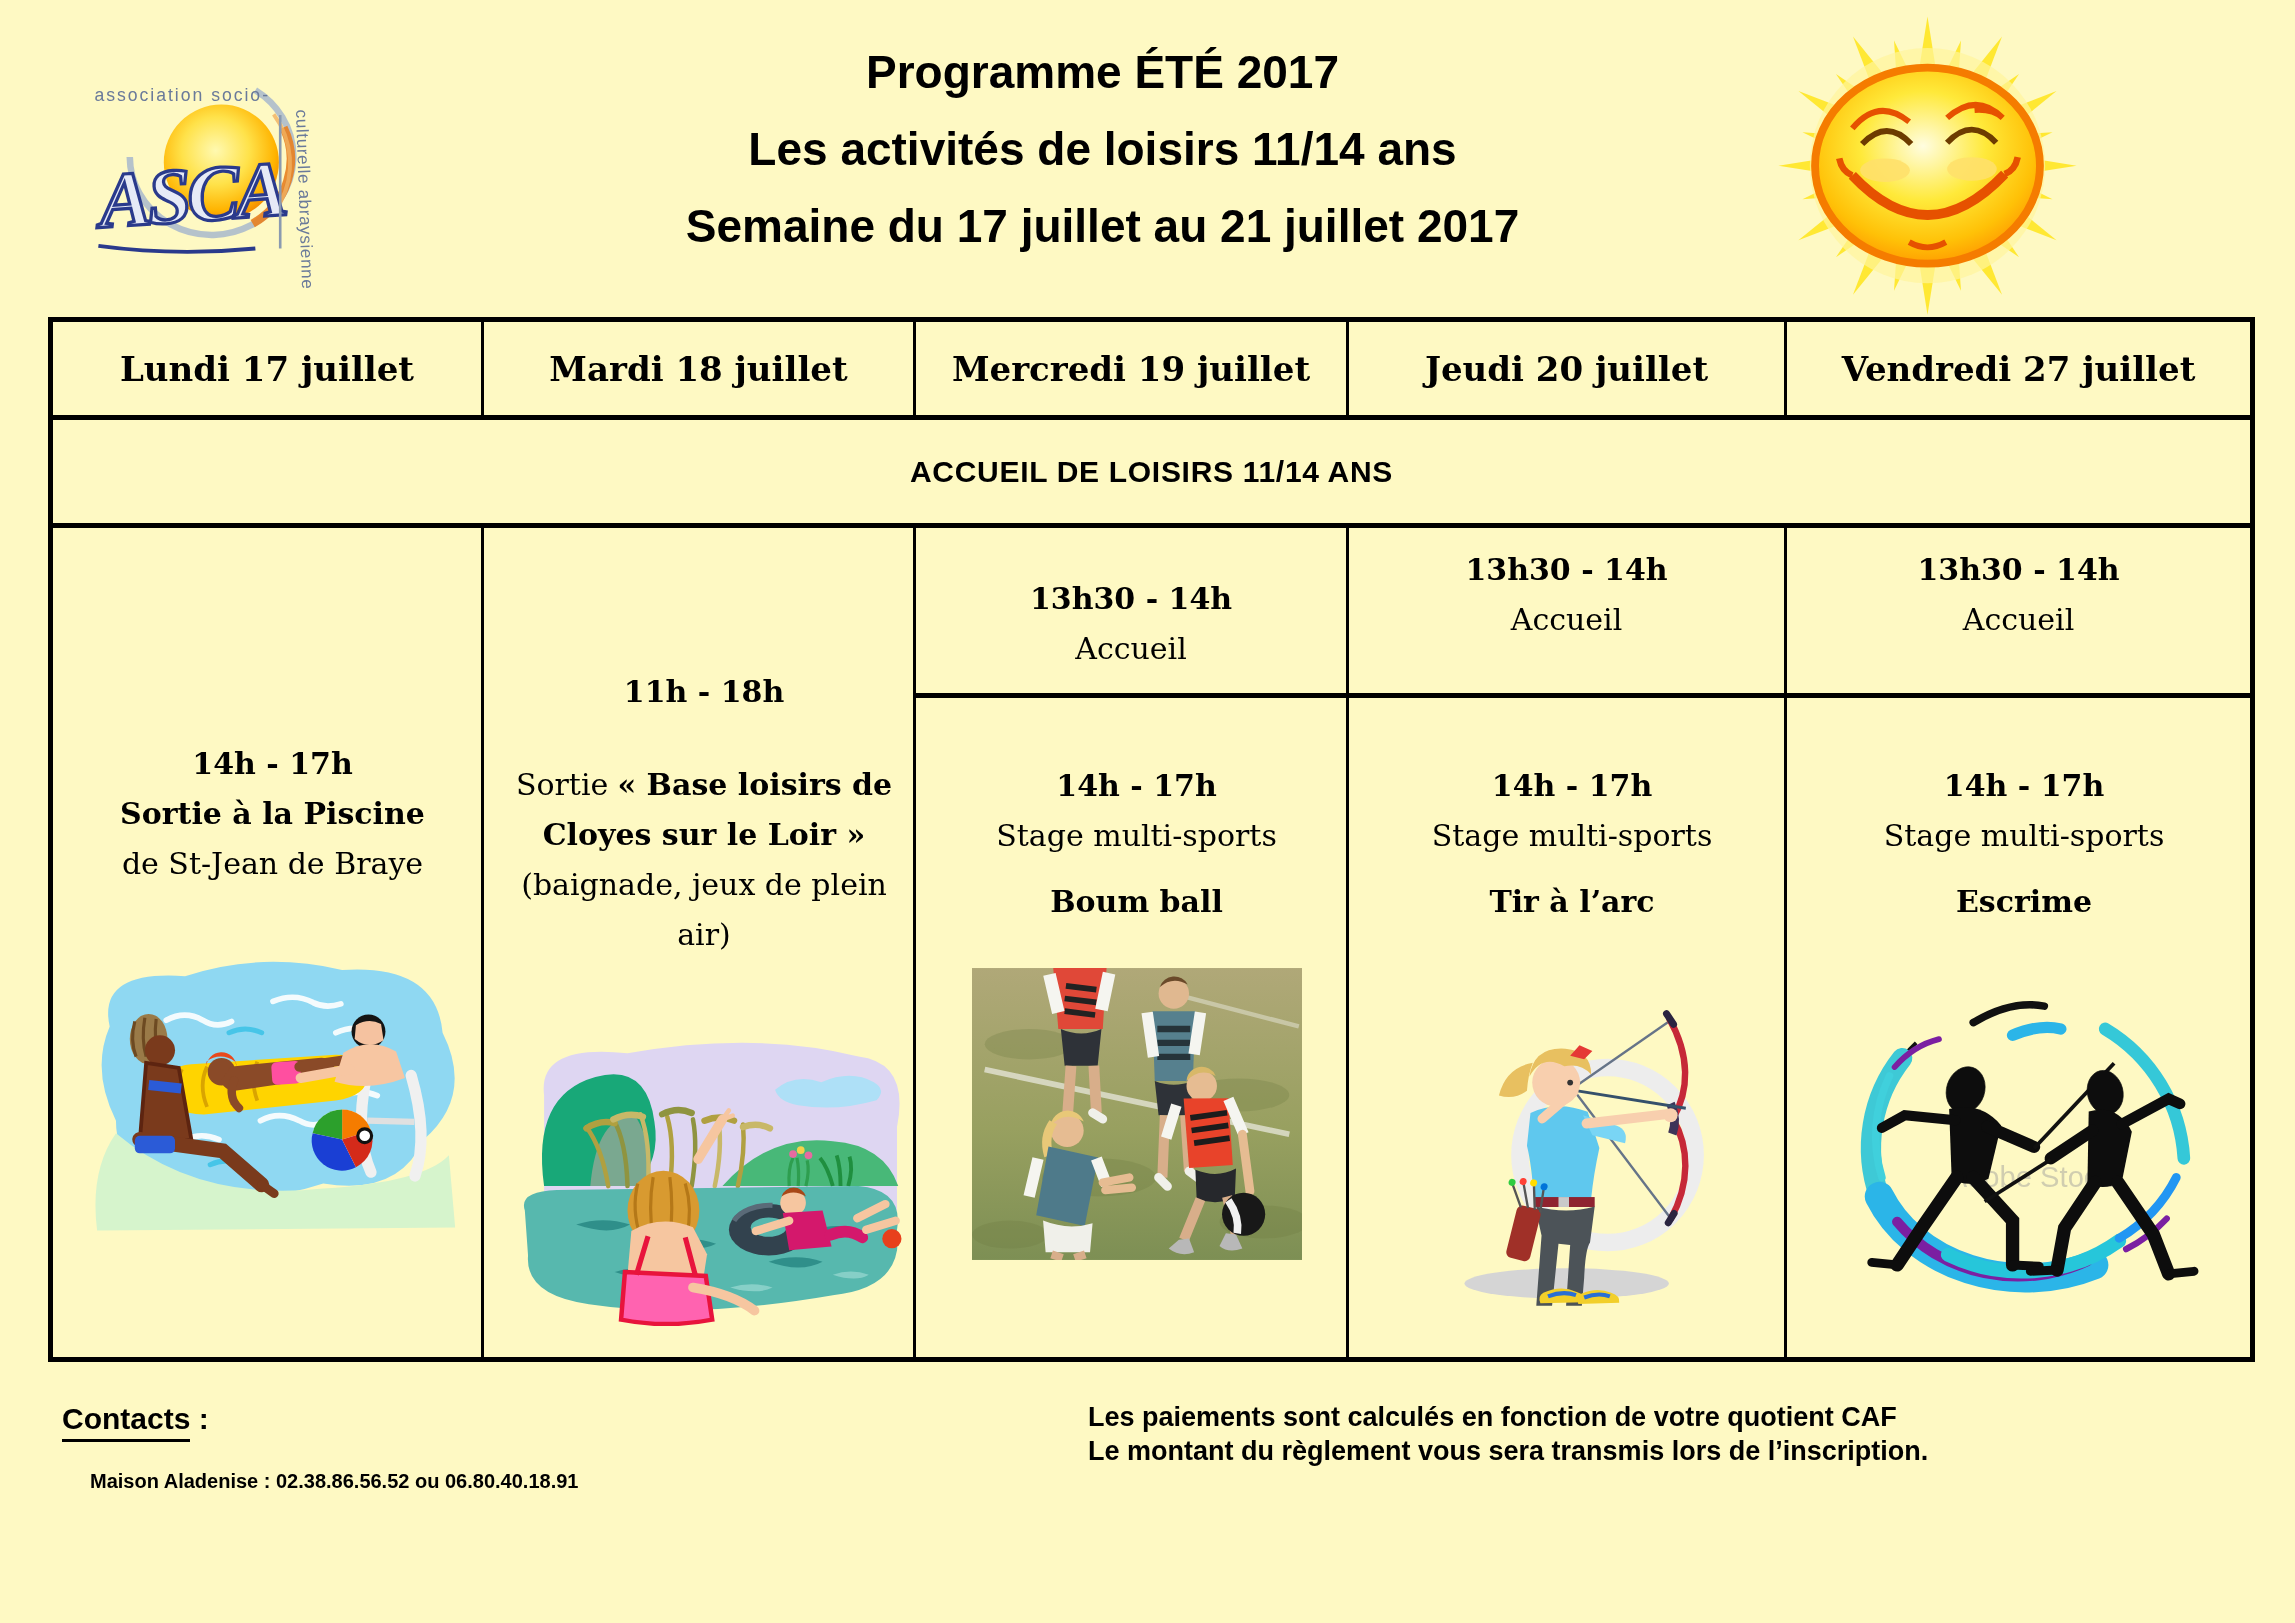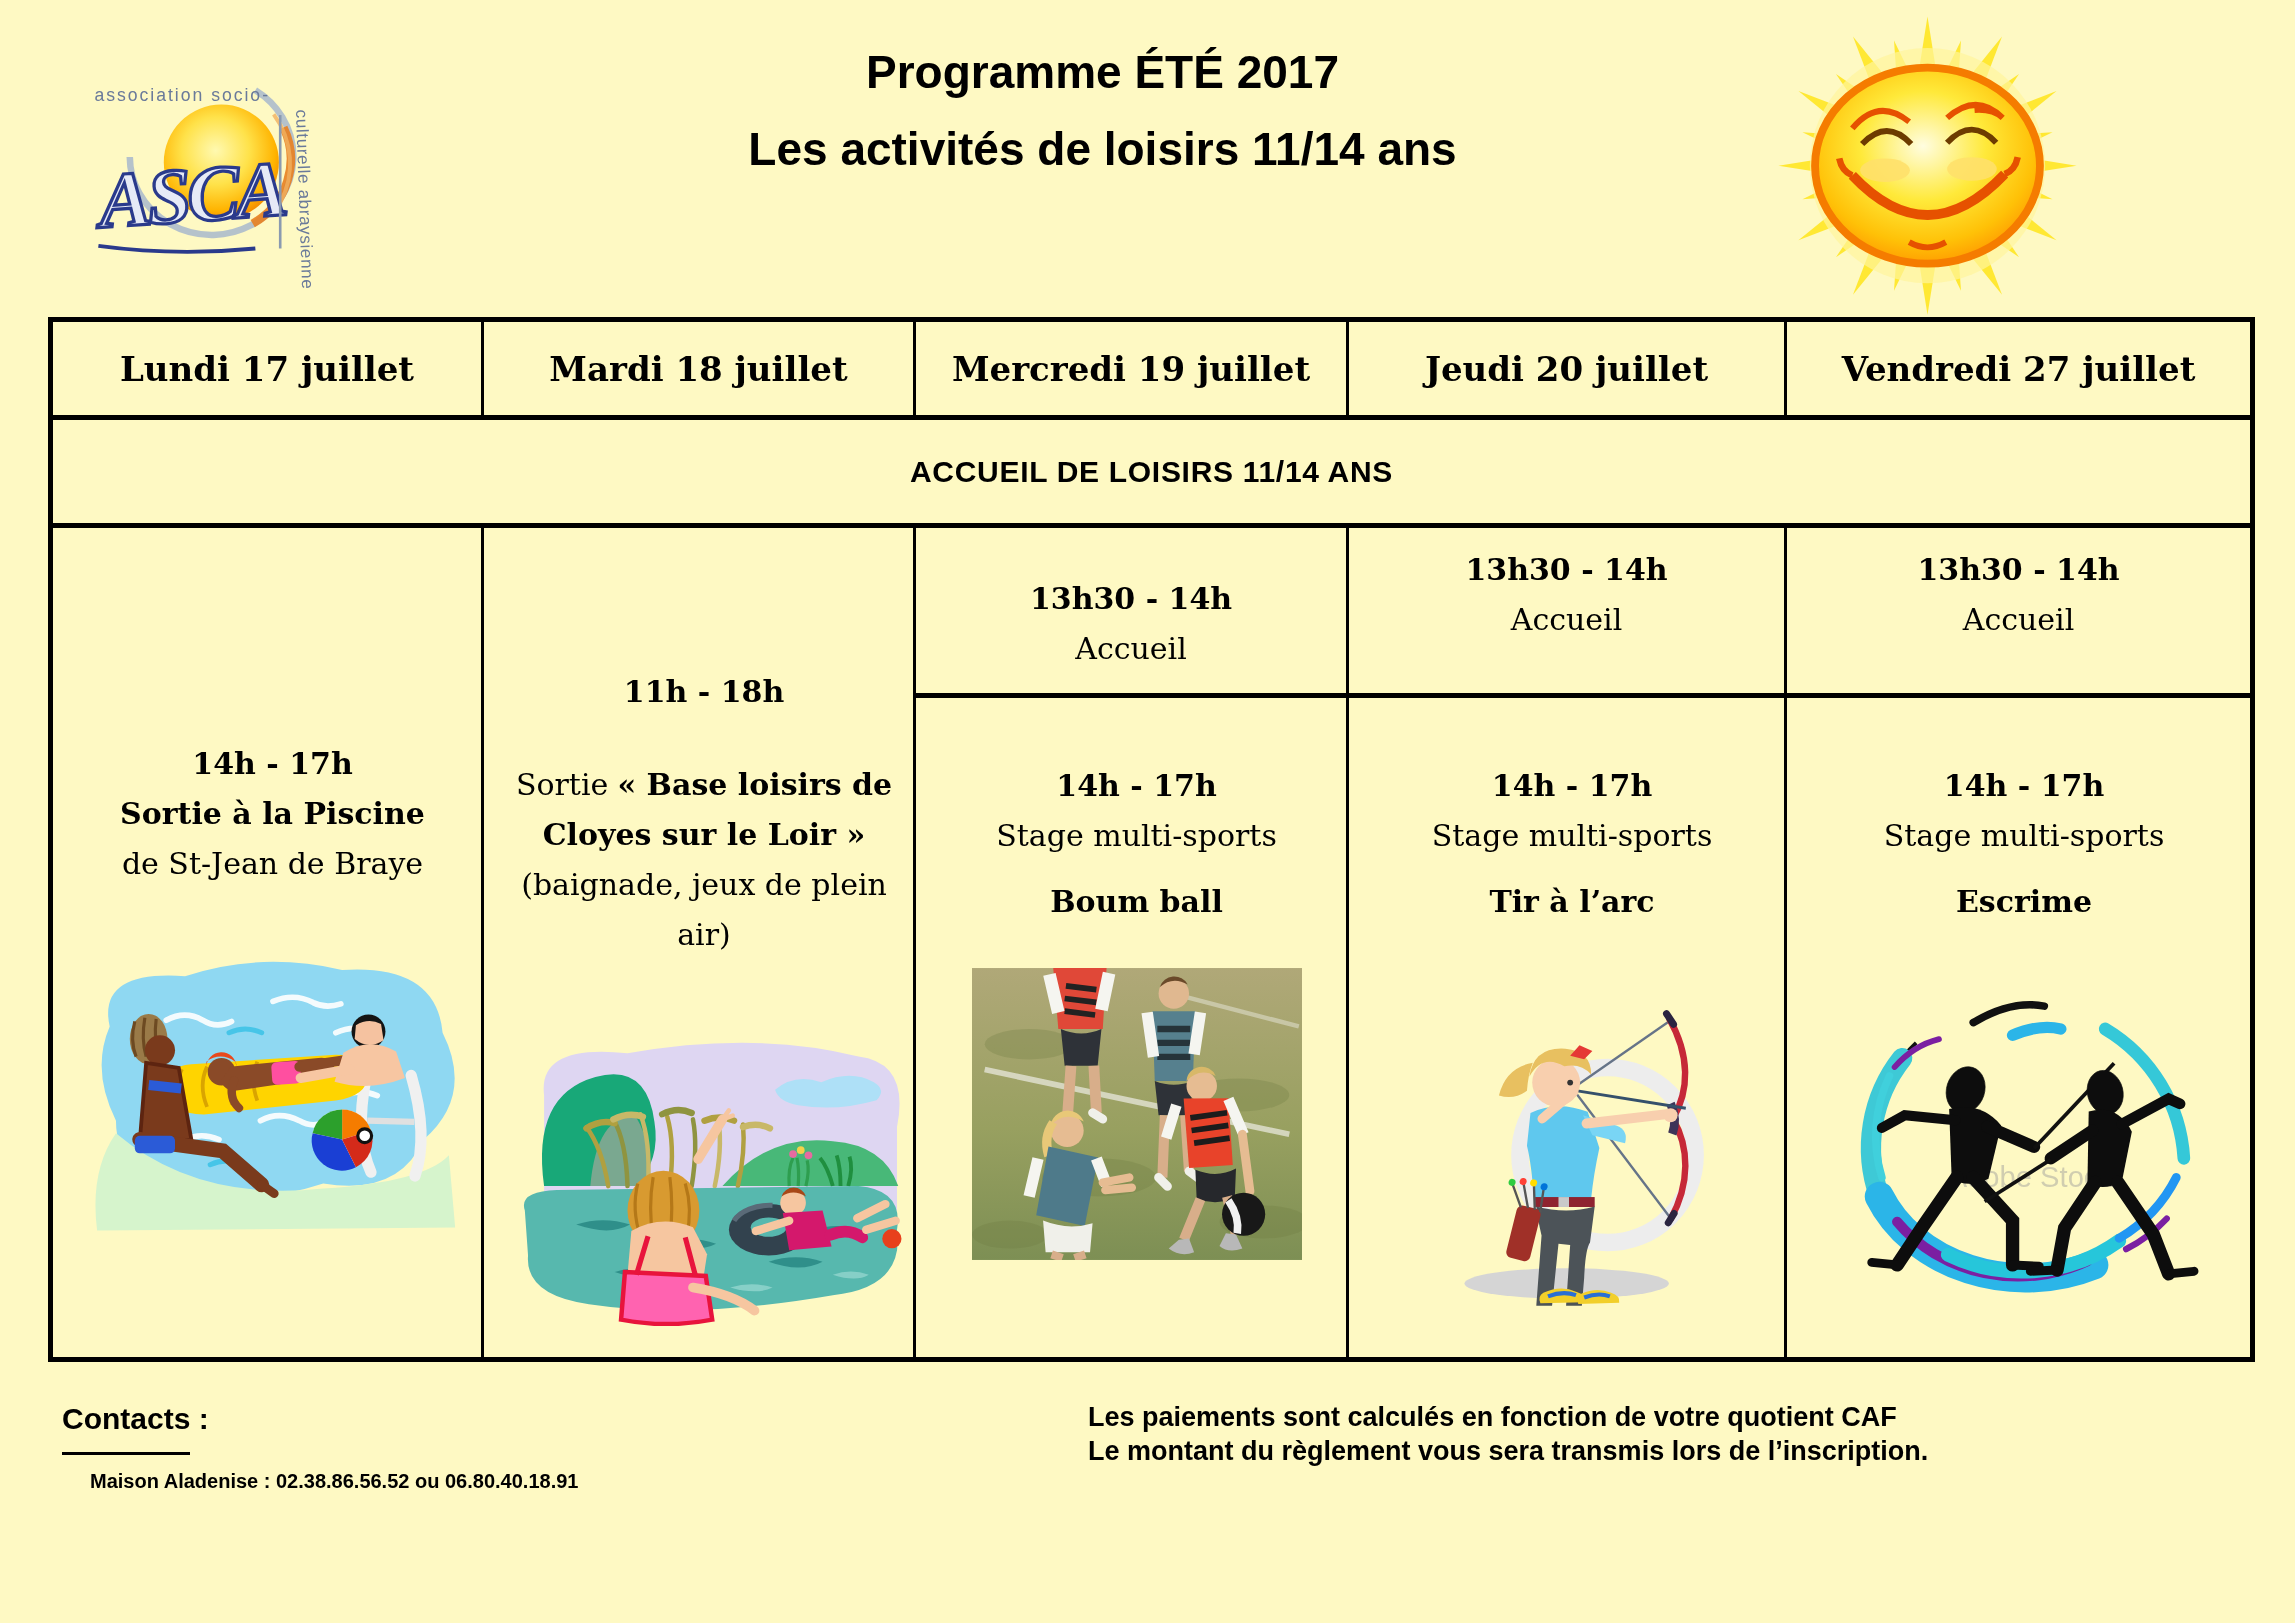--- a/index.html
+++ b/index.html
@@ -39,21 +39,21 @@
   .pad-main  { padding-top:63px; }
   .gap-lg { margin-top:43px;text-align:right; }
   .gap-md { margin-top:15.7px;text-align:center; }
   .img-wrap { margin-top:41px; }
   .img-wrap.pool { margin-top:43px; }
   .img-wrap.lake { margin-top:58px; }
   .prefix { margin-right:9.2px; }
 
   
   .contacts { position:absolute; left:62px; top:1402px; font-weight:bold; color:#000; }
-  .contacts-label { font-size:30px; border-bottom:3.3px solid #000; padding-bottom:17px; }
+  .contacts-label { font-size:30px; border-bottom:3.3px solid #000; padding-bottom:4px; }
   .contacts-colon { font-size:30px; }
   .contacts-line { position:absolute; left:62px; top:1470px; font-weight:bold; font-size:20px; color:#000;margin-left:28px; }
   .notes { position:absolute; left:1088px; top:1400px; font-weight:bold; font-size:27px;
            line-height:34px; color:#000; }
 </style>
 </head>
 <body>
 
 <div class="page">
 
@@ -75,20 +75,21 @@
       <text transform="translate(324,88) rotate(88)" font-family="Liberation Sans, sans-serif" font-size="26" letter-spacing="1" fill="#6a7a9a">culturelle abraysienne</text>
       <text x="26" y="268" font-family="Liberation Serif, serif" font-size="120" font-style="italic" font-weight="bold" fill="#e6eaf6" stroke="#2a3a8c" stroke-width="5" letter-spacing="-6" transform="rotate(-4 26 268)">ASCA</text>
       <path d="M22,296 Q140,312 262,300" fill="none" stroke="#2a3a8c" stroke-width="6"></path>
       <path d="M300,96 L300,300" stroke="#8a9ab0" stroke-width="4"></path>
     </svg>
   </div>
 
   <div class="titles">
     <div class="title-line">Programme ÉTÉ 2017</div>
     <div class="title-line">Les activités de loisirs 11/14 ans</div>
+    <div class="title-line">Semaine du 17 juillet au 21 juillet 2017</div>
   </div>
 
   <div class="sun">
     <svg viewBox="0 0 600 465" width="393" height="304">
       <defs>
         <radialGradient id="sunFace" cx="48%" cy="40%" r="62%">
           <stop offset="0%" stop-color="#fffde0"></stop>
           <stop offset="45%" stop-color="#ffe93a"></stop>
           <stop offset="80%" stop-color="#ffc107"></stop>
           <stop offset="100%" stop-color="#ff9800"></stop>

